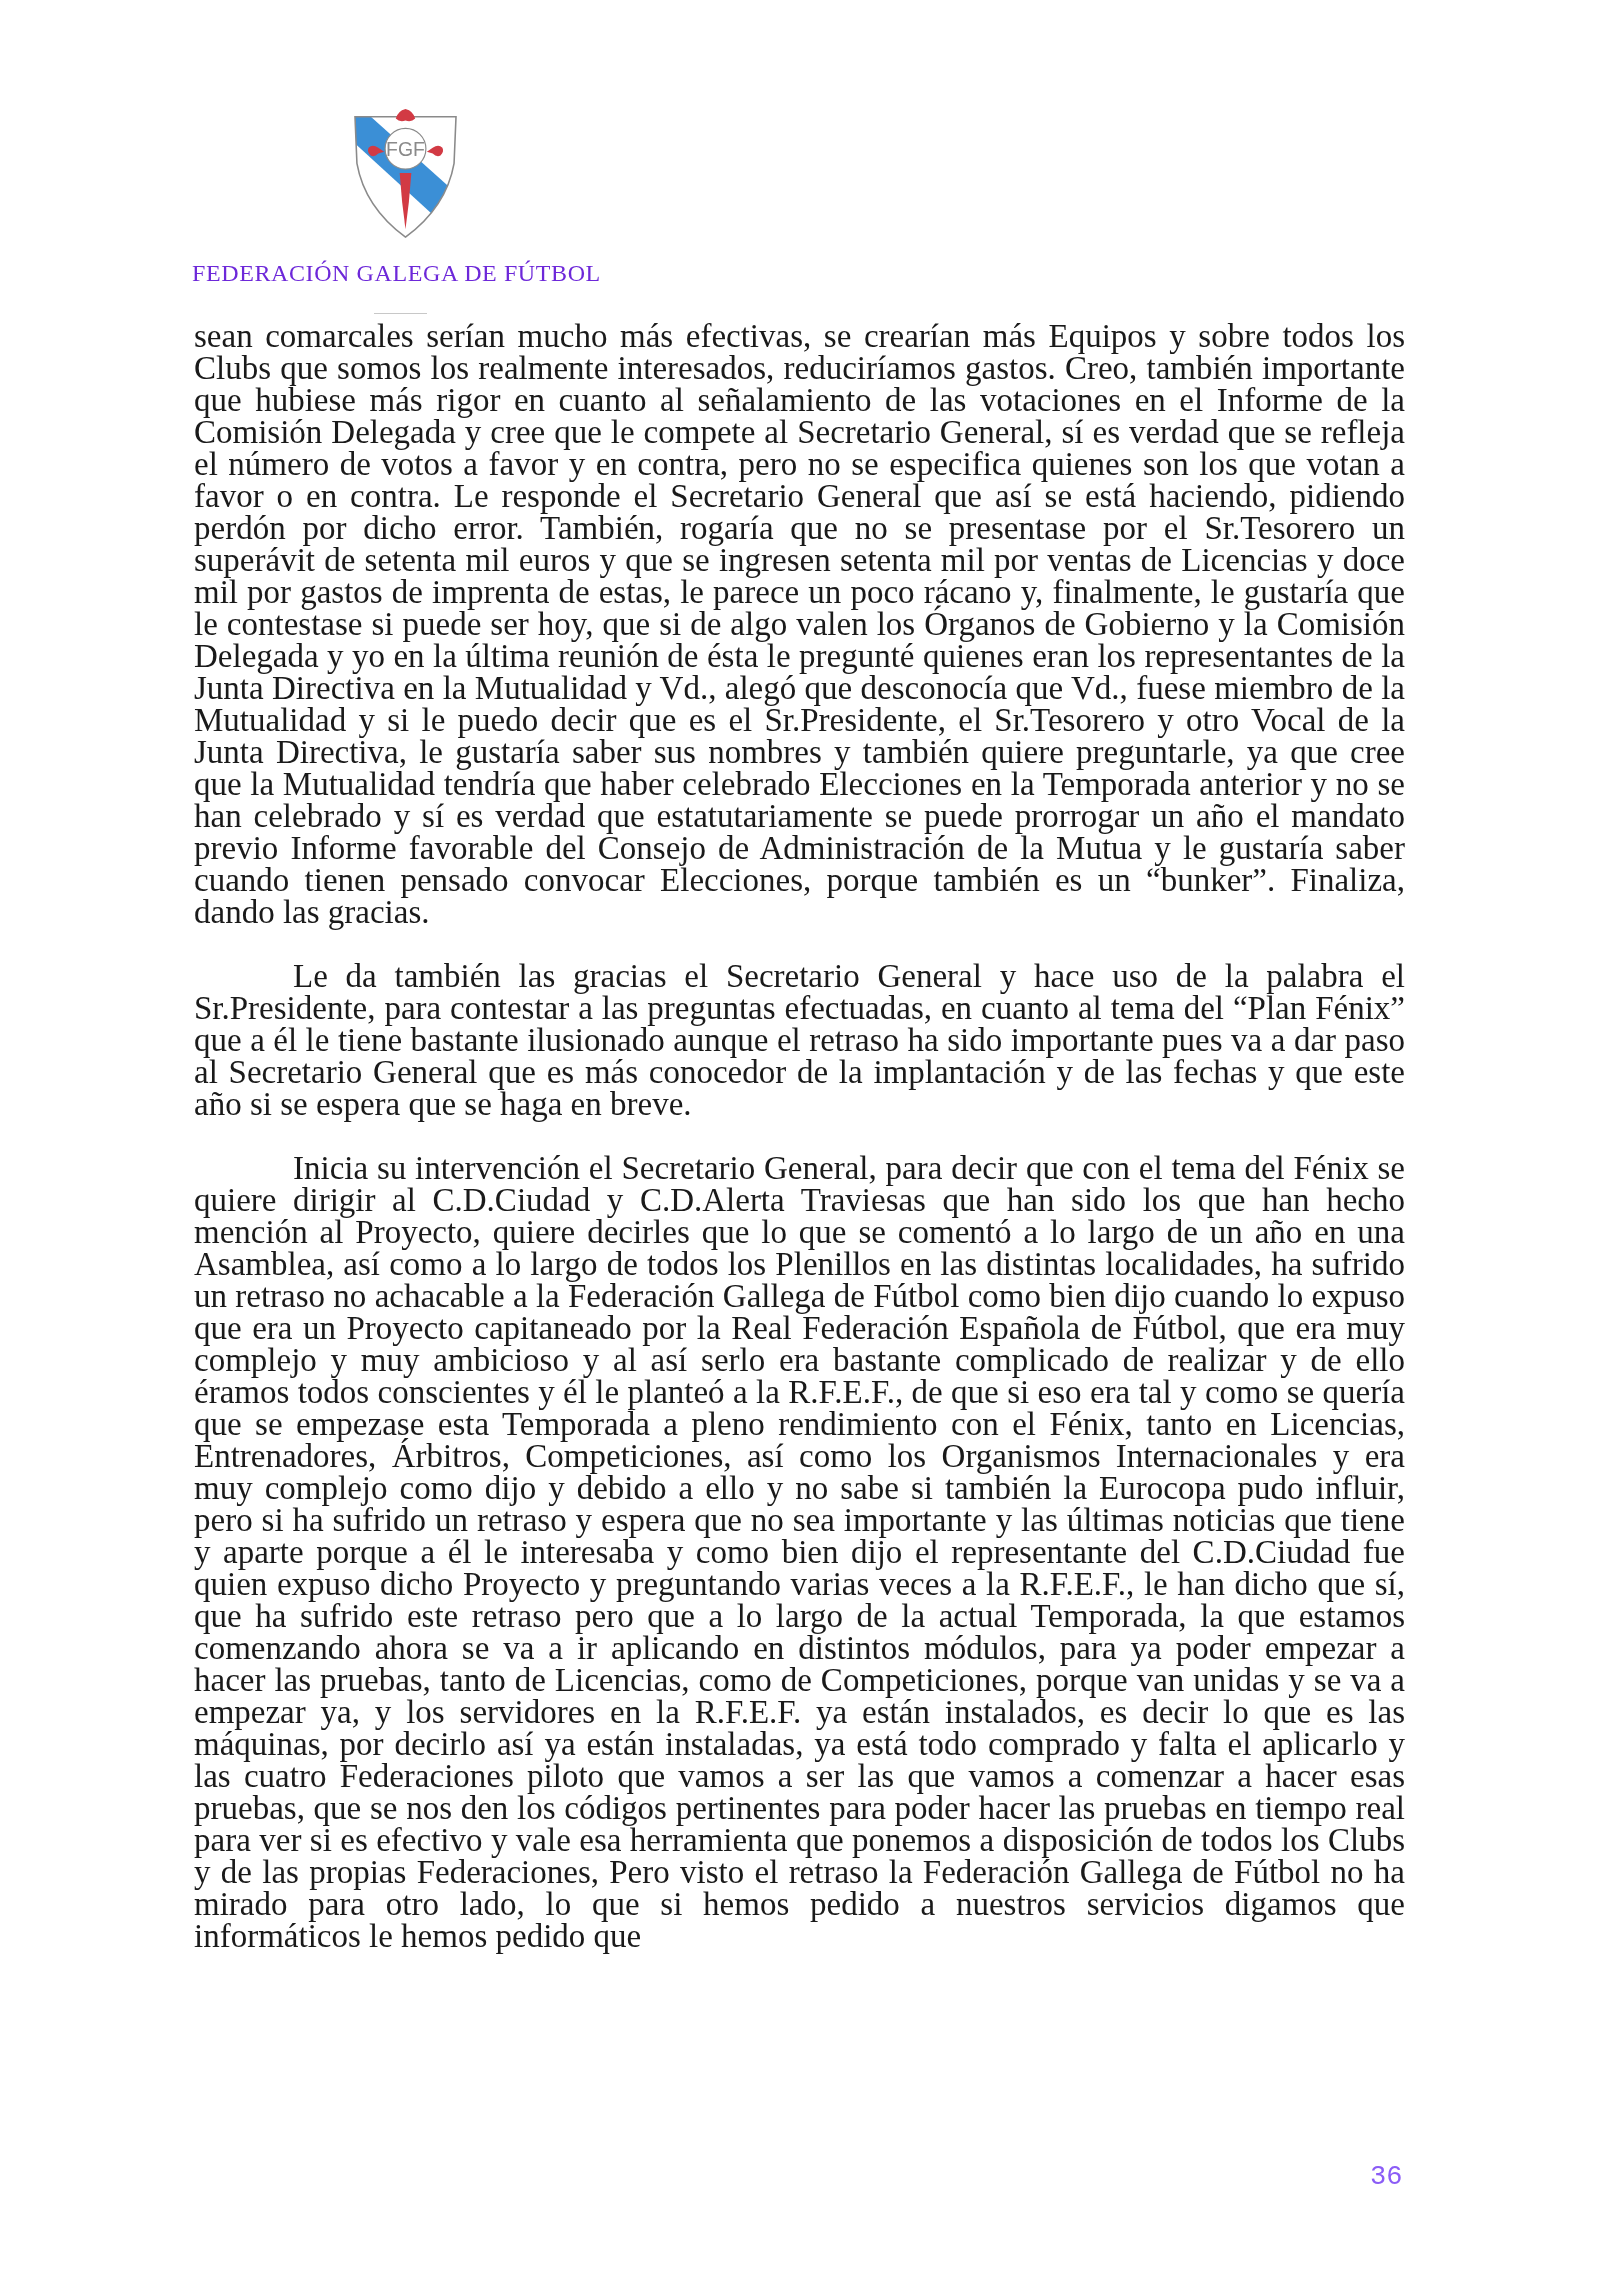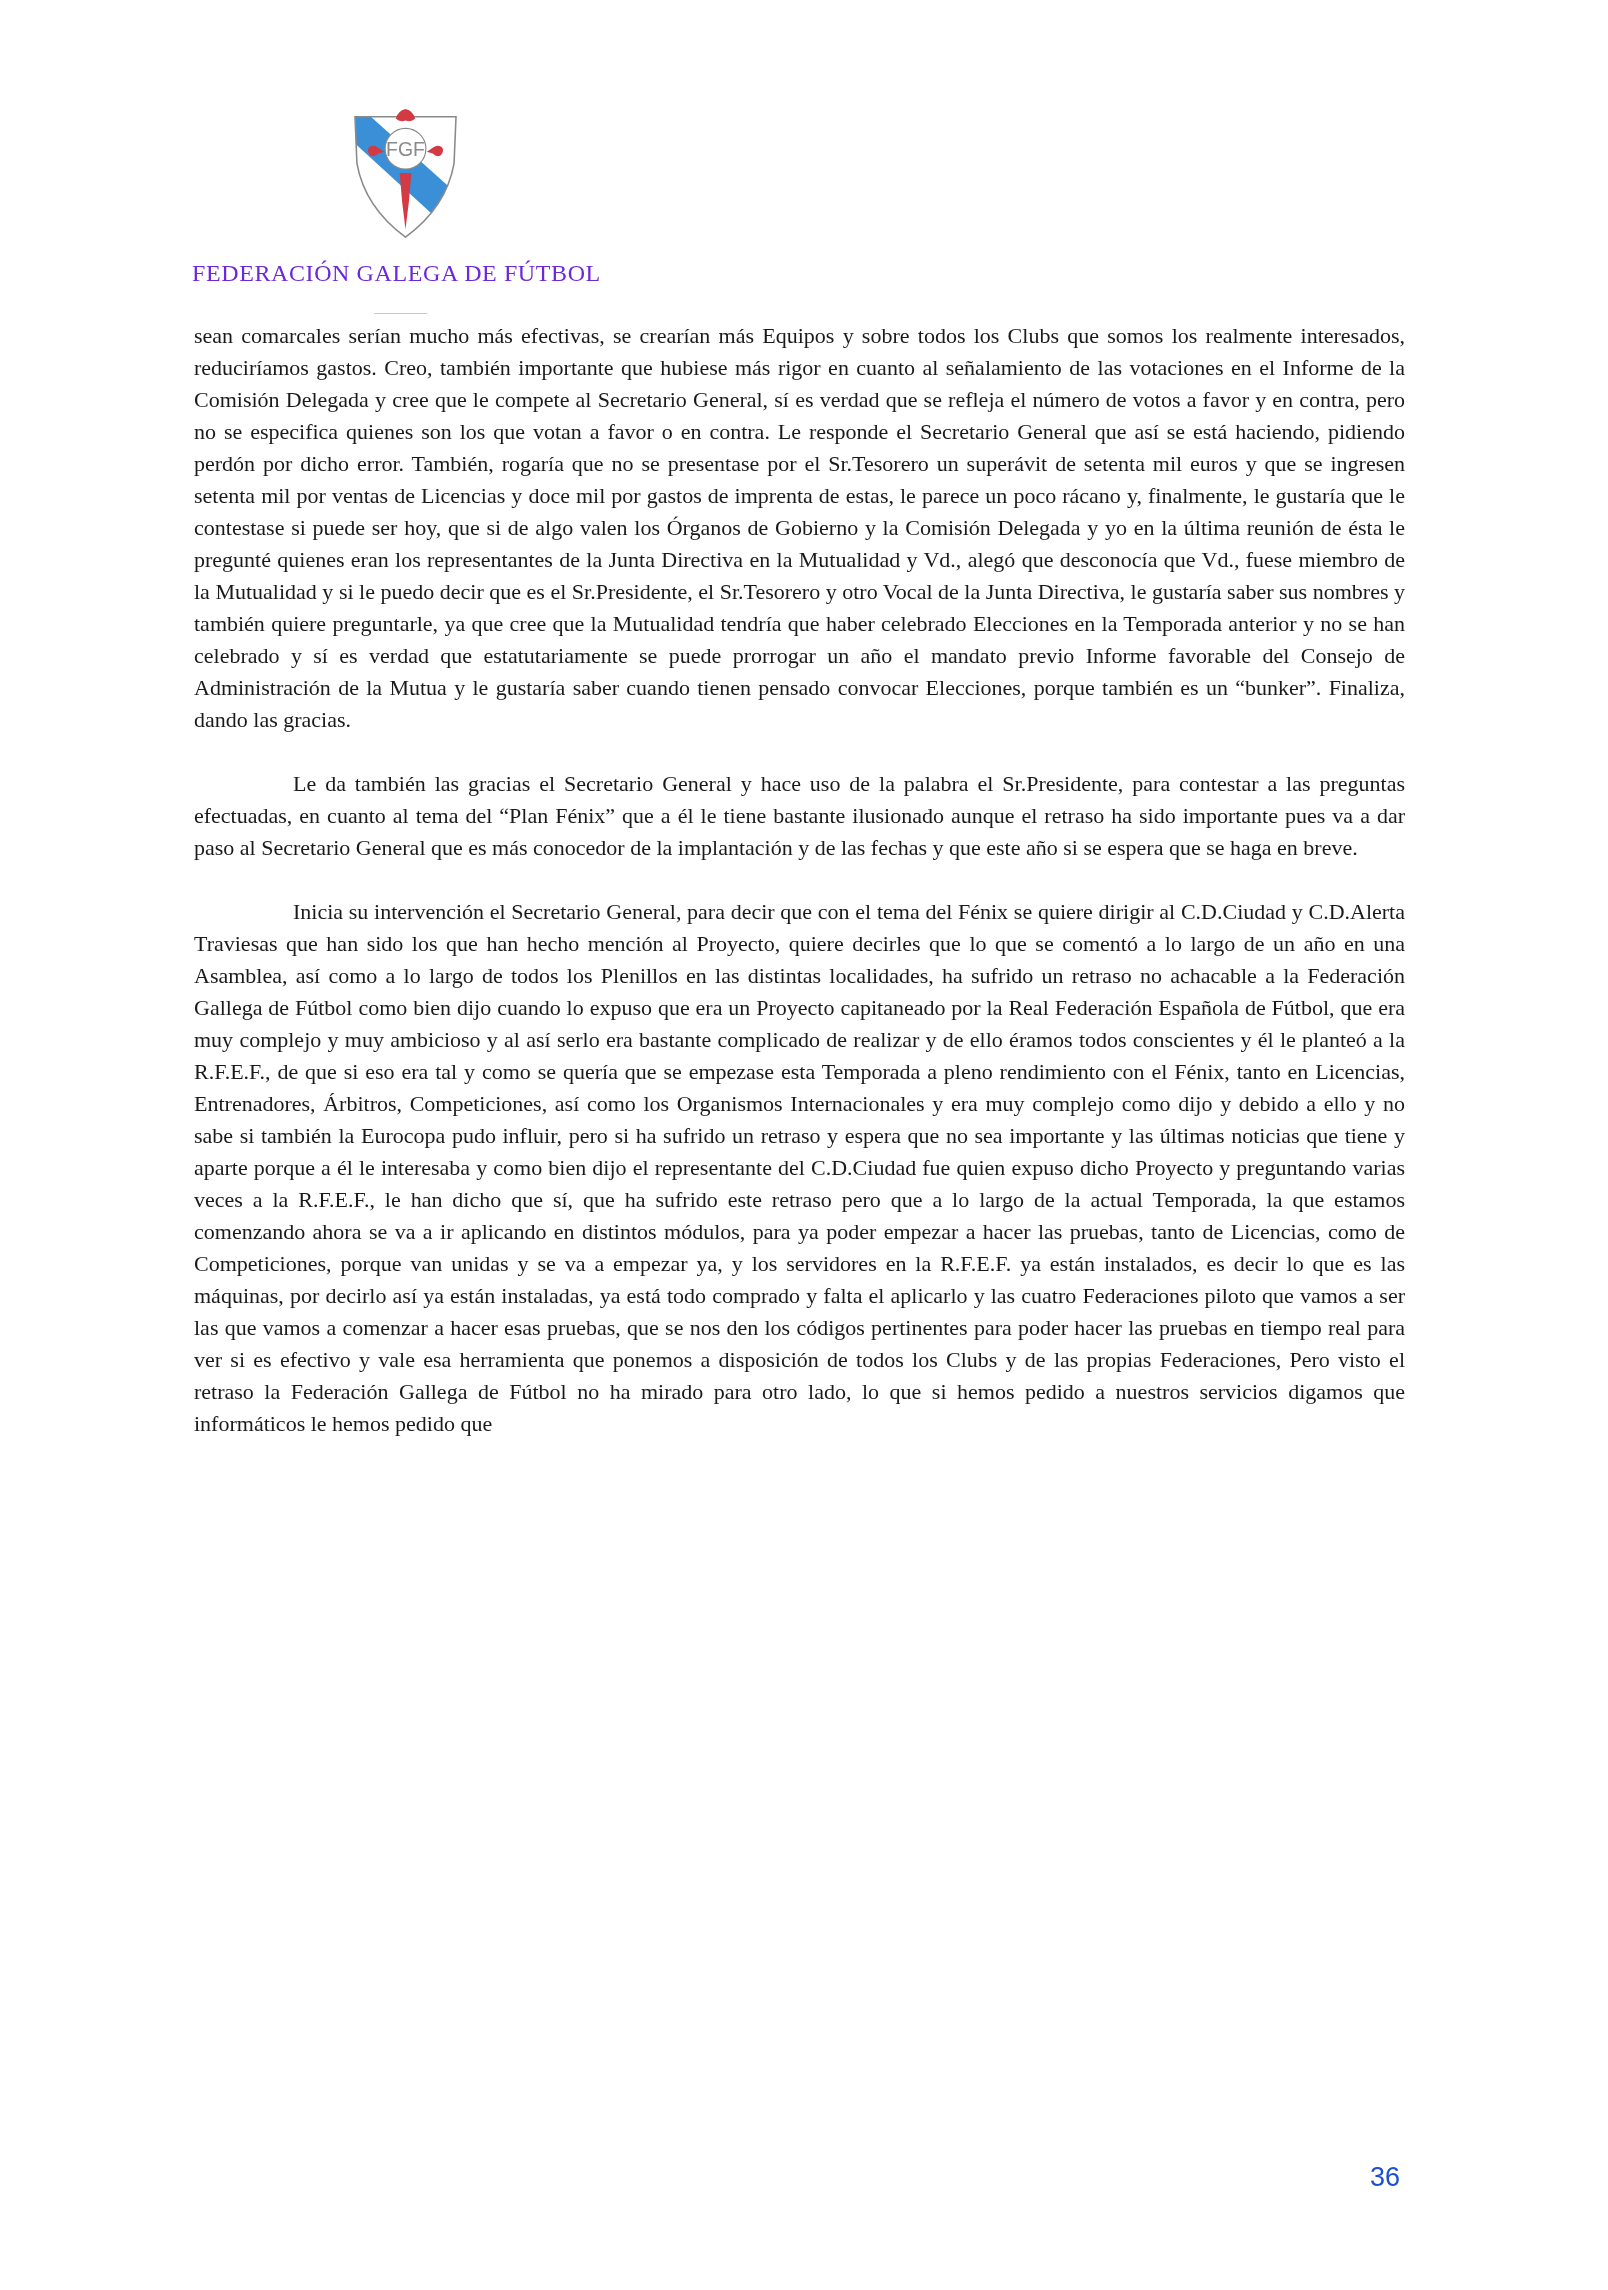--- a/index.html
+++ b/index.html
@@ -6,30 +6,30 @@
     body { width: 1609px; height: 2290px; position: relative; overflow: hidden; }
     .logo { position: absolute; left: 349px; top: 105px; width: 113px; height: 136px; }
     .org-name {
       position: absolute; left: 192px; top: 260px;
       font-family: "Liberation Serif", serif; font-size: 24px; letter-spacing: 0.6px;
       color: #6d28d9; white-space: nowrap;
     }
     .rule-mark { position: absolute; left: 374px; top: 313px; width: 53px; height: 1px; background: #c8c8c8; }
     .body-text {
       position: absolute; left: 194px; top: 320px; width: 1211px;
-      font-family: "Liberation Serif", serif; font-size: 22px; line-height: 32px;
+      font-family: "Liberation Serif", serif; font-size: 33px; line-height: 32px;
       color: #1a1a1a; text-align: justify;
     }
     .body-text p { margin: 0; }
     .body-text p + p { margin-top: 32px; }
     .body-text p.indent { text-indent: 99px; }
     .body-text b { font-weight: normal; }
     .page-number {
       position: absolute; left: 1370px; top: 2162px;
-      font-family: Liberation Sans, sans-serif; font-size: 27px; color: #1d4ed8;
+      font-family: Liberation Mono, monospace; font-size: 27px; color: #8b5cf6;
     }
   </style>
 </head>
 <body>
 
 <svg class="logo" viewBox="0 0 116 140" xmlns="http://www.w3.org/2000/svg">
   <defs>
     <clipPath id="shieldClip">
       <path d="M6 12 L110 12 L108 60 Q100 105 58 136 Q16 105 8 60 Z"></path>
     </clipPath>

